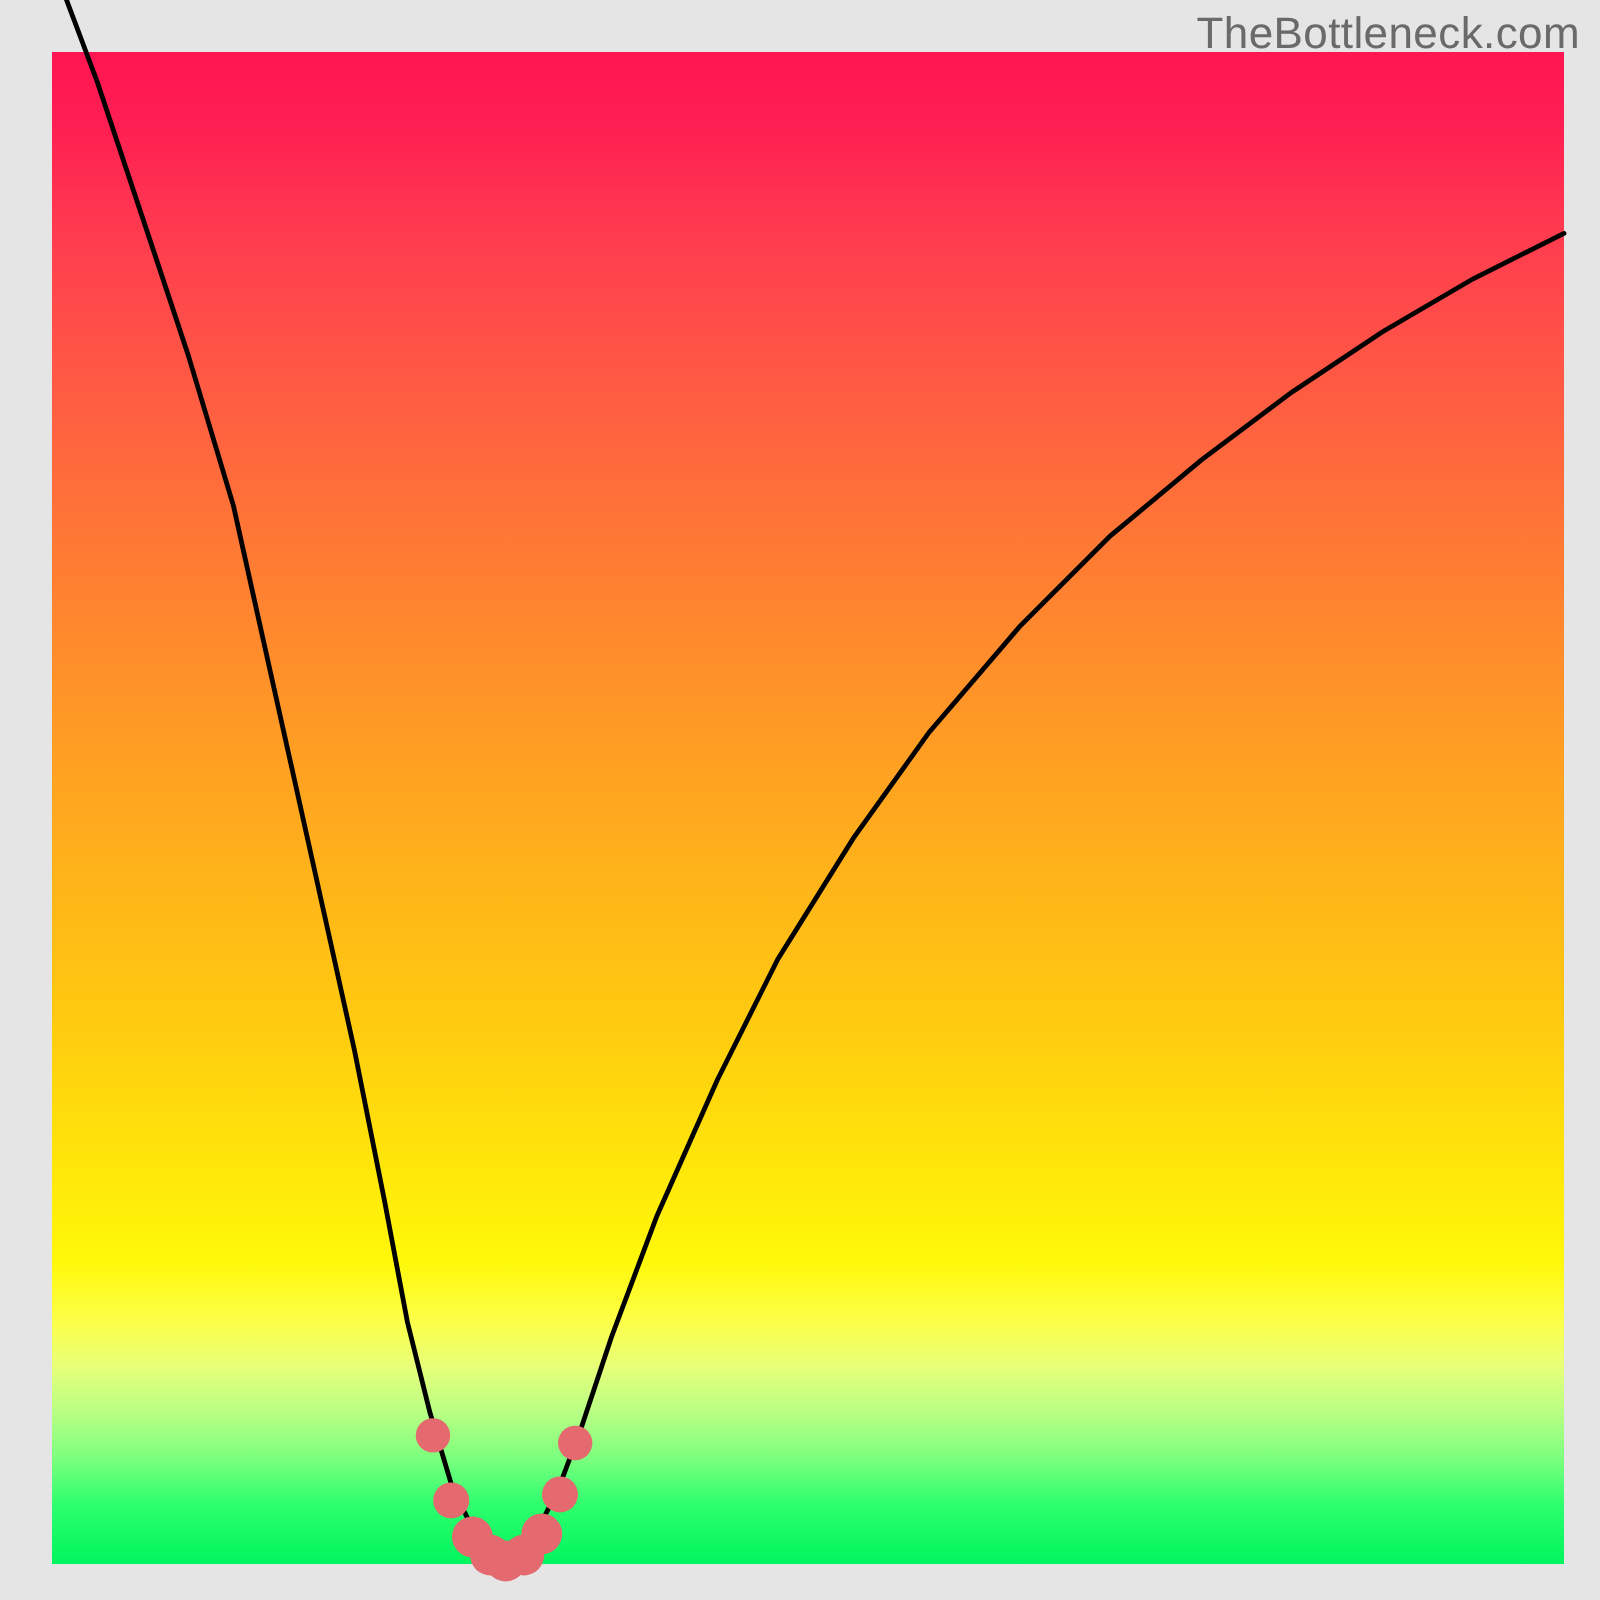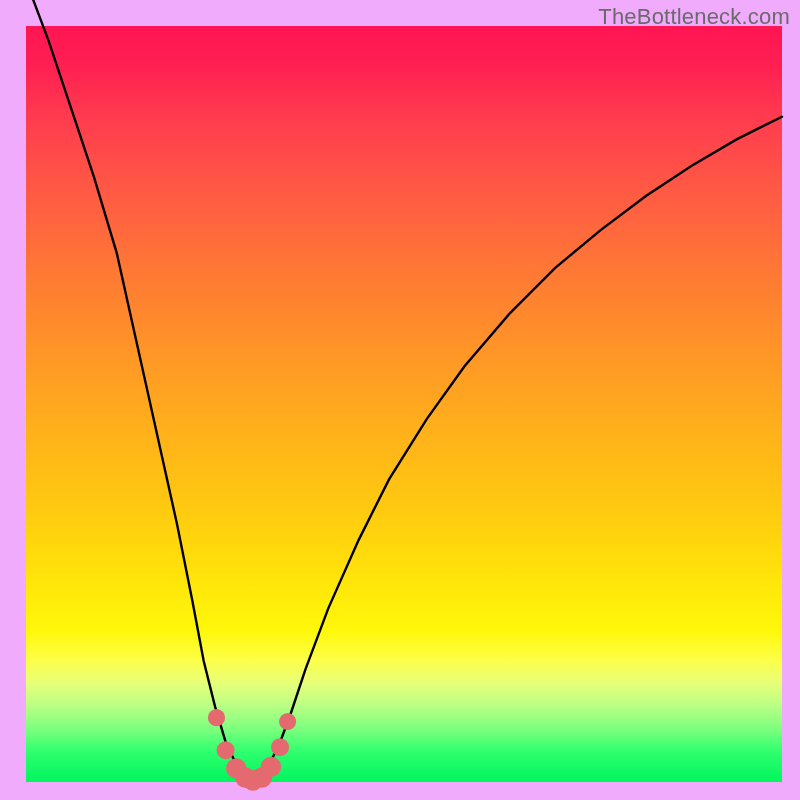--- a/index.html
+++ b/index.html
@@ -10,21 +10,21 @@
     overflow: hidden;
     background: #000;
     font-family: Arial, Helvetica, sans-serif;
   }
   .frame {
     position: absolute;
     top: 0;
     left: 0;
     width: 800px;
     height: 800px;
-    background: #f0abfc;
+    background: #e5e5e5;
   }
   .plot {
     position: absolute;
     background: linear-gradient(to bottom,
       #ff1552 0%,
       #ff1f52 5%,
       #ff3b4f 12%,
       #ff5a44 22%,
       #ff7a34 33%,
       #ff9826 44%,

